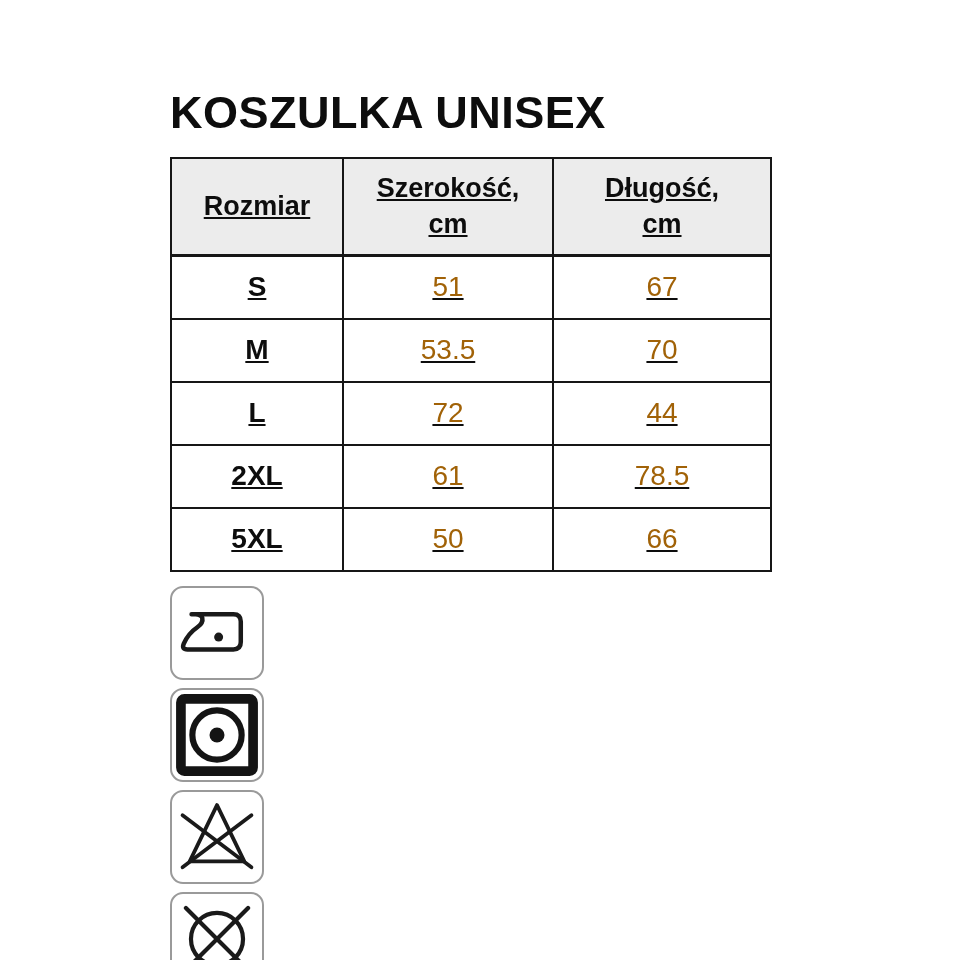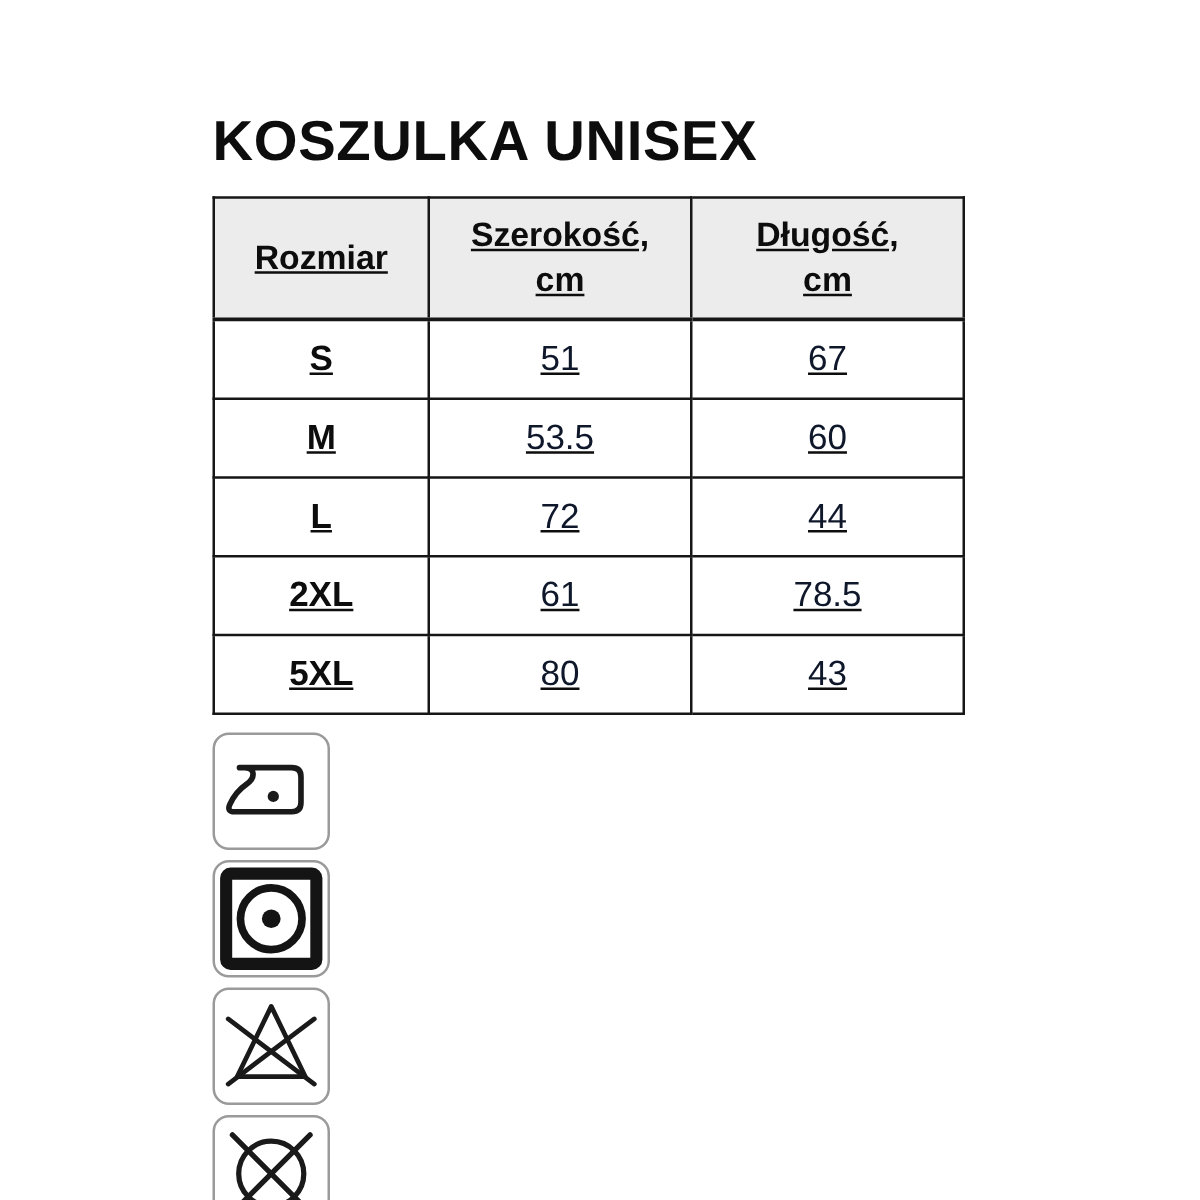--- a/index.html
+++ b/index.html
@@ -37,21 +37,21 @@
     height: 95px;
     font-size: 27px;
     font-weight: bold;
     line-height: 1.35;
     white-space: pre-line;
     border-bottom-width: 3px;
     color: #0d0d0d;
   }
   .size-chart td { height: 61px; font-size: 28px; }
   .size-chart td.size-cell  { font-weight: bold; color: #0d0d0d; }
-  .size-chart td.value-cell { font-weight: normal; color: #0f172a; }
+  .size-chart td.value-cell { font-weight: normal; color: #a16207; }
   .col-size   { width: 172px; }
   .col-width  { width: 210px; }
   .col-length { width: 218px; }
 
   .care-row {
     display: flex;
     gap: 8px;
     margin-top: 14px;
     flex-direction: column;
   }
@@ -91,36 +91,36 @@
     </thead>
     <tbody>
       <tr>
         <td class="size-cell">S</td>
         <td class="value-cell">51</td>
         <td class="value-cell">67</td>
       </tr>
       <tr>
         <td class="size-cell">M</td>
         <td class="value-cell">53.5</td>
-        <td class="value-cell">60</td>
+        <td class="value-cell">70</td>
       </tr>
       <tr>
         <td class="size-cell">L</td>
         <td class="value-cell">72</td>
         <td class="value-cell">44</td>
       </tr>
       <tr>
         <td class="size-cell">2XL</td>
         <td class="value-cell">61</td>
         <td class="value-cell">78.5</td>
       </tr>
       <tr>
         <td class="size-cell">5XL</td>
-        <td class="value-cell">80</td>
-        <td class="value-cell">43</td>
+        <td class="value-cell">50</td>
+        <td class="value-cell">66</td>
       </tr>
     </tbody>
   </table>
 
   <div class="care-row">
 
     <div class="care-tile">
       <svg width="82" height="82" viewBox="0 0 100 100">
         <path d="M19 27 H70 Q79 27 79 36 V61 Q79 70 70 70 H14 Q6.5 70 9.5 63 Q15 50.5 26 43 Q33.5 38 32 31.5 Q31 27.5 24 27 Z" fill="none" stroke="#1a1a1a" stroke-width="5.5" stroke-linejoin="round"></path>
         <circle cx="52" cy="55" r="5.5" fill="#1a1a1a"></circle>

